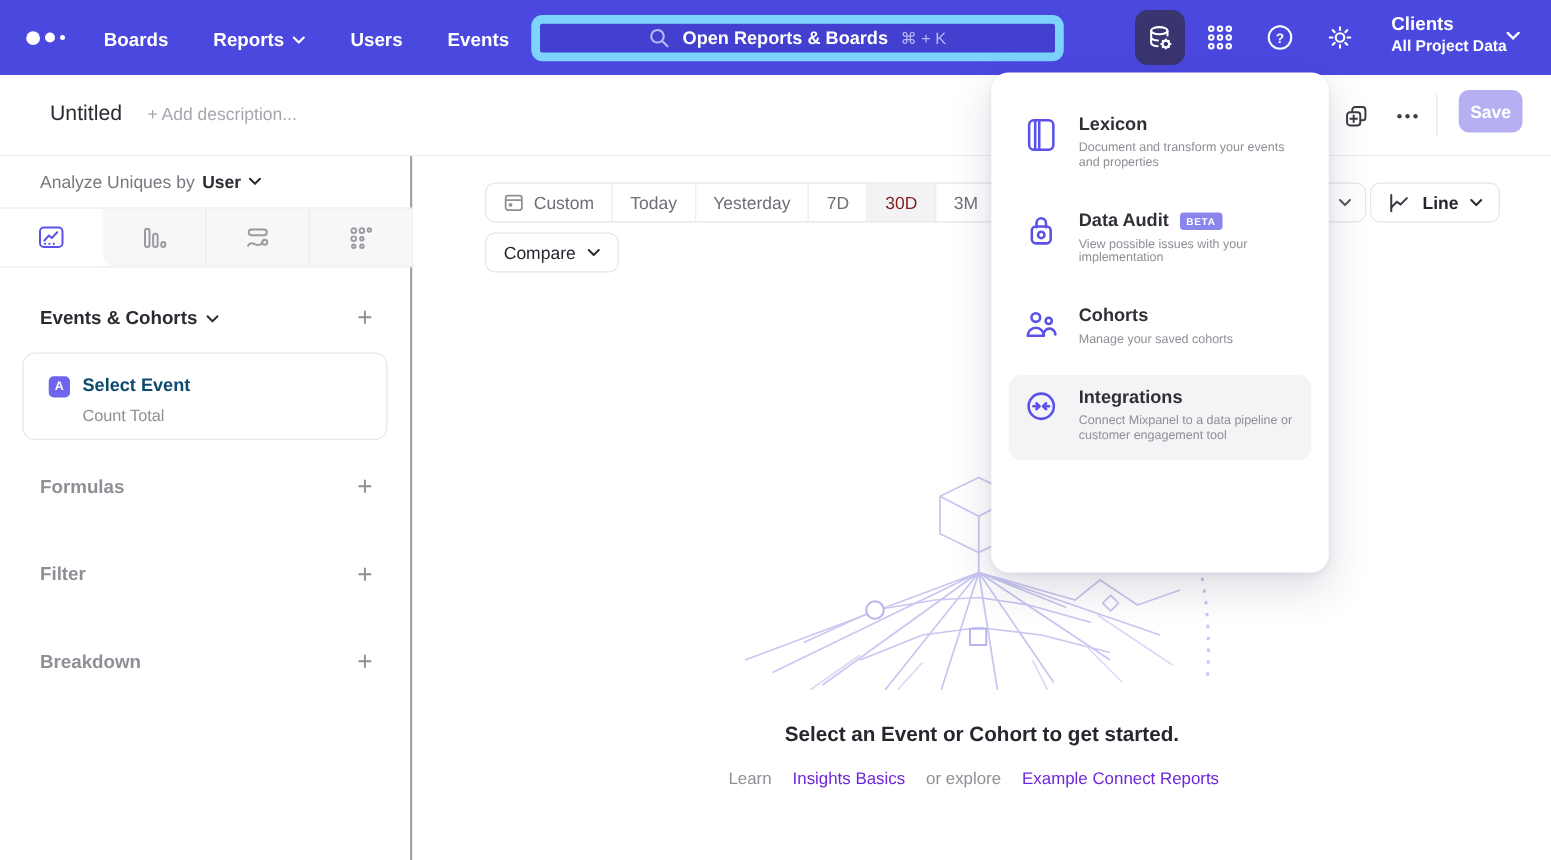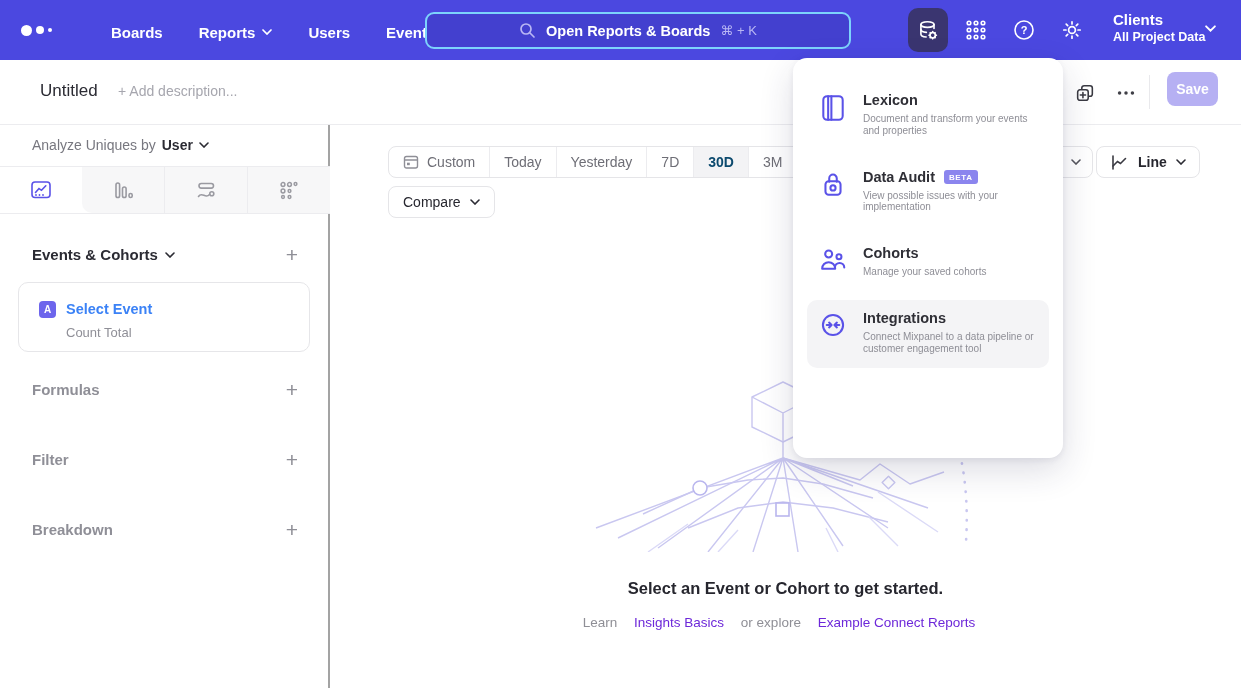--- a/index.html
+++ b/index.html
@@ -4,23 +4,23 @@
 <style>
   * { margin:0; padding:0; box-sizing:border-box; }
   body { font-family:"Liberation Sans", sans-serif; background:#fff; }
   .app { position:relative; width:1241px; height:688px; overflow:hidden; background:#fff; }
 
   
   .navbar { position:absolute; top:0; left:0; width:1241px; height:60px; background:#4b48e0; z-index:10; }
   .logo { position:absolute; left:21px; top:22px; width:48px; height:16px; display:flex; align-items:center; gap:4px; }
   .logo i { display:block; border-radius:50%; background:#fff; }
   .logo .d1{width:11px;height:11px} .logo .d2{width:8px;height:8px} .logo .d3{width:4px;height:4px}
-  .nav-links { position:absolute; left:83px; top:0; height:64px; display:flex; align-items:center; gap:36px;margin-left:28px; }
+  .nav-links { position:absolute; left:83px; top:0; height:64px; display:flex; align-items:center; gap:36px; }
   .nav-link { color:#fff; font-size:15px; font-weight:600; display:flex; align-items:center; gap:7px; cursor:pointer; }
-  .search { position:absolute; left:425px; top:12px; width:426px; height:37px; background:#4340cf; border:2px solid #7dd3fc; border-radius:9px; display:flex; align-items:center; justify-content:center; gap:10px; color:#fff; }
+  .search { position:absolute; left:425px; top:12px; width:426px; height:37px; background:#4340cf; border:7px solid #7dd3fc; border-radius:9px; display:flex; align-items:center; justify-content:center; gap:10px; color:#fff; }
   .search .ph { font-size:14.5px; font-weight:600; }
   .search .kbd { font-size:13px; color:#b9b7f4; font-weight:400; }
   .icon-btn { position:absolute; top:16px; width:28px; height:28px; display:flex; align-items:center; justify-content:center; cursor:pointer; }
   .db-btn { position:absolute; left:908px; top:8px; width:40px; height:44px; border-radius:10px; background:#3a3570; display:flex; align-items:center; justify-content:center; cursor:pointer; }
   .account { position:absolute; left:1113px; top:11px; cursor:pointer; color:#fff; }
   .account .t1 { font-size:15px; font-weight:700; }
   .account .t2 { font-size:12.5px; font-weight:700; margin-top:2px; }
   .account-chev { position:absolute; left:1205px; top:25px; }
 
   
@@ -39,28 +39,28 @@
   .tabs { position:absolute; left:0; top:41px; width:330px; height:48px; border-top:1px solid #ececef; border-bottom:1px solid #ececef; display:flex; }
   .tab { flex:1; display:flex; align-items:center; justify-content:center; background:#f7f7f8; border-left:1px solid #ececef; cursor:pointer; }
   .tab.sel { background:#fff; border-left:none; }
   .tab:nth-child(2){ border-left:none; border-bottom-left-radius:10px; }
   .section-head { position:absolute; left:32px; width:266px; display:flex; align-items:center; justify-content:space-between; }
   .section-head .lbl { font-size:15px; font-weight:700; color:#2b2b33; display:flex; align-items:center; gap:7px; cursor:pointer; }
   .section-head .lbl.muted { color:#8f8f97; font-weight:600; cursor:default; }
   .plus { font-size:21px; font-weight:300; color:#8f8f97; cursor:pointer; line-height:1; }
   .event-card { position:absolute; left:18px; top:157px; width:292px; height:70px; background:#fff; border:1px solid #e6e6e9; border-radius:10px; cursor:pointer; }
   .event-badge { position:absolute; left:20px; top:18px; width:17px; height:17px; border-radius:4px; background:#6d65ec; color:#fff; font-size:10px; font-weight:700; display:flex; align-items:center; justify-content:center; }
-  .event-title { position:absolute; left:47px; top:18px; font-size:14.5px; font-weight:600; color:#3b82f6; }
+  .event-title { position:absolute; left:47px; top:18px; font-size:14.5px; font-weight:600; color:#0c4a6e; }
   .event-sub { position:absolute; left:47px; top:42px; font-size:13px; color:#8f8f97; }
 
   
   .main { position:absolute; left:330px; top:125px; width:911px; height:563px; background:#fff; }
   .range-bar { position:absolute; left:58px; top:21px; width:705px; height:32px; border:1px solid #e5e5e8; border-radius:8px; display:flex; background:#fff; overflow:hidden; }
   .seg { display:flex; align-items:center; justify-content:center; gap:8px; padding:0 14px; font-size:14px; color:#6e6e76; border-right:1px solid #ececef; cursor:pointer; white-space:nowrap; }
-  .seg.sel { background:#f3f3f5; color:#0c4a6e; font-weight:700; }
+  .seg.sel { background:#f3f3f5; color:#7f1d1d; font-weight:400; }
   .seg.spacer { flex:1; border-right:none; cursor:default; }
   .seg.chev-seg { border-right:none; padding:0 11px; }
   .compare-btn { position:absolute; left:58px; top:61px; height:32px; padding:0 14px; border:1px solid #e5e5e8; border-radius:8px; background:#fff; display:flex; align-items:center; gap:9px; font-size:14px; font-weight:400; color:#26262e; cursor:pointer; }
   .line-btn { position:absolute; left:766px; top:21px; height:32px; padding:0 13px; border:1px solid #e5e5e8; border-radius:8px; background:#fff; display:flex; align-items:center; gap:9px; font-size:14px; font-weight:700; color:#26262e; cursor:pointer; }
   .wireframe { position:absolute; left:258px; top:251px; }
   .empty { position:absolute; left:0; top:454px; width:911px; text-align:center; }
   .empty h2 { font-size:16.5px; font-weight:700; color:#26262e; }
   .empty .links { margin-top:17px; font-size:13.5px; color:#8f8f96; }
   .empty .links a { color:#6d28d9; font-weight:400; text-decoration:none; cursor:pointer; margin:0 13px; }
 

